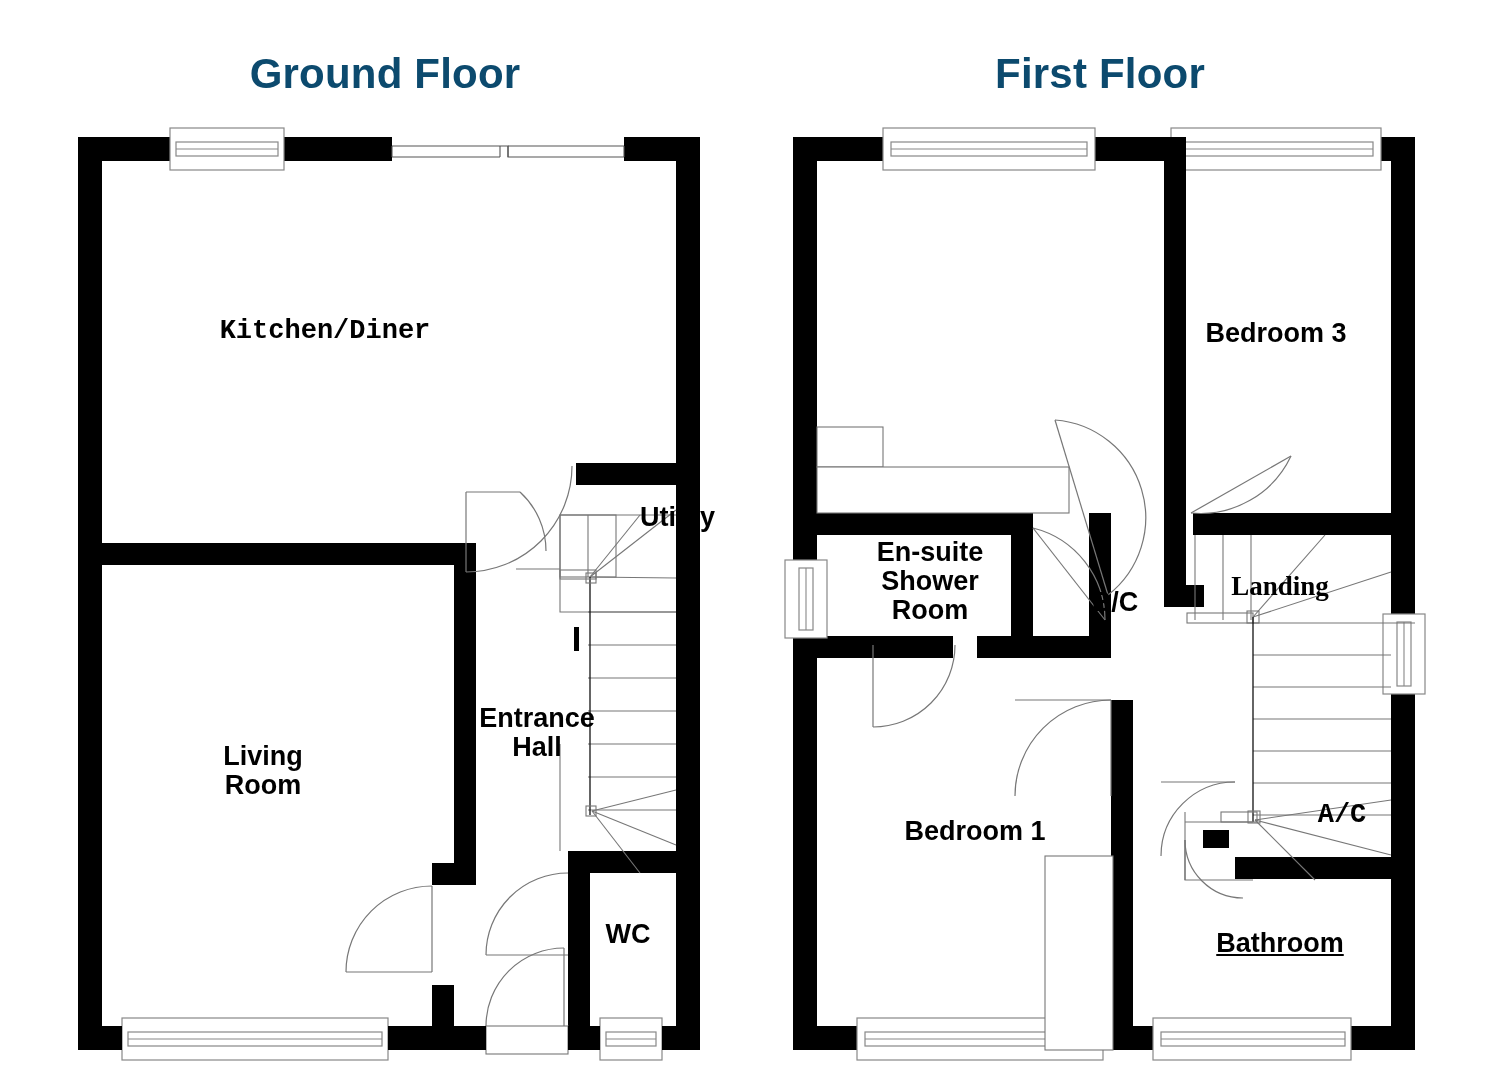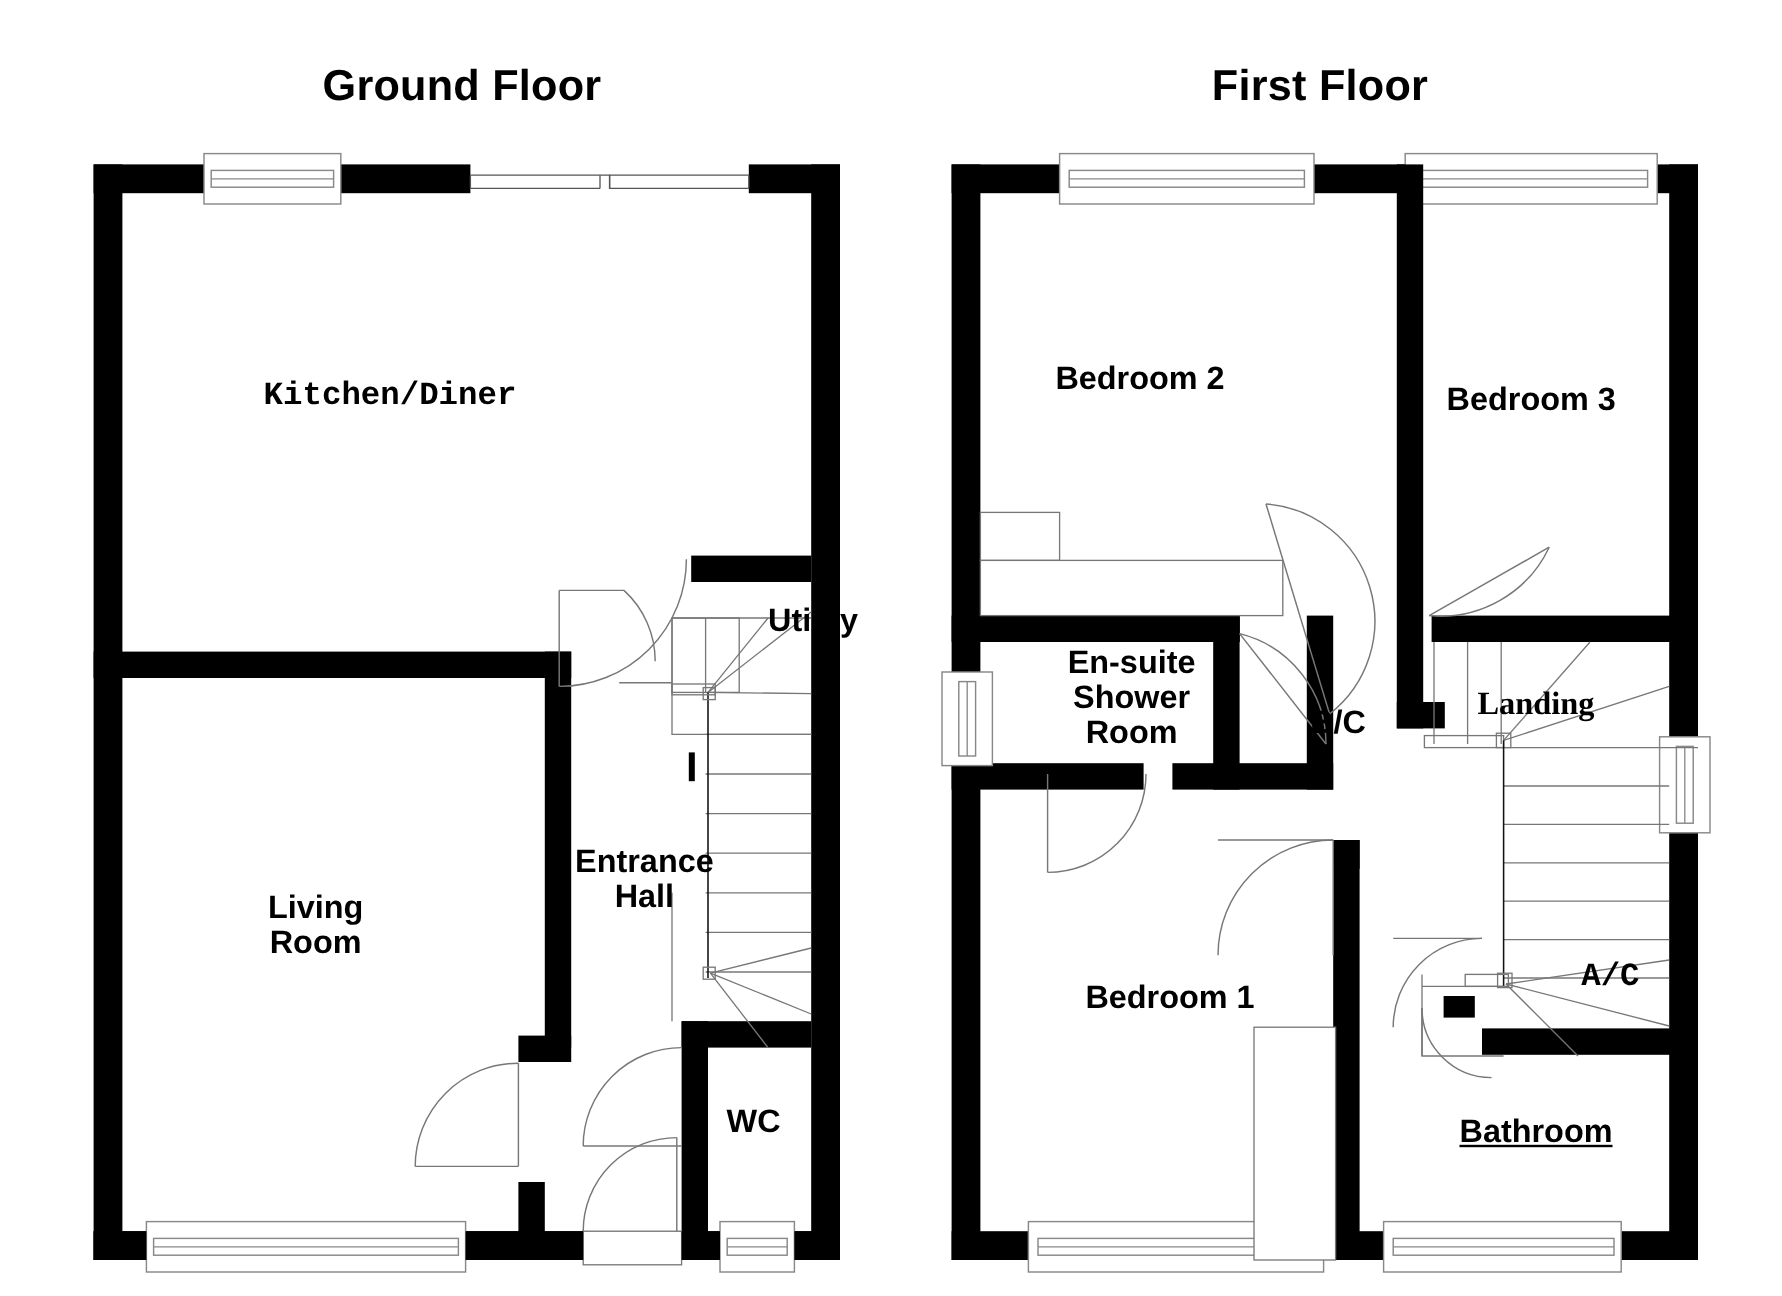--- a/index.html
+++ b/index.html
@@ -14,23 +14,23 @@
     overflow: hidden;
     position: relative;
   }
   #stage {
     position: relative;
     width: 1485px;
     height: 1080px;
   }
   .floor-title {
     position: absolute;
-    font-size: 36px;
+    font-size: 42px;
     font-weight: bold;
-    color: #000000;
+    color: #0c4a6e;
     letter-spacing: 0.2px;
     white-space: nowrap;
     text-align: center;
   }
   #gf-title { left: 0px; top: 50px; width: 770px; }
   #ff-title { left: 715px; top: 50px; width: 770px; }
 
   .room-label {
     position: absolute;
     font-size: 27px;
@@ -341,27 +341,26 @@
 
       <path class="door-arc" d="M470 840 A58 58 0 0 0 528 898"></path>
       <line class="door-leaf" x1="470" y1="840" x2="470" y2="880"></line>
     </g>
 
     <g>
       <rect class="unit" x="330" y="856" width="68" height="194"></rect>
     </g>
   </svg>
 
-  <div class="room-label" style="left:820px; top:301px; width:260px;">Bedroom 2</div>
 
   <div class="room-label" style="left:1146px; top:288px; width:260px;margin-top:31px;">Bedroom 3</div>
 
   <div class="room-label" style="left:840px; top:817px; width:270px;">Bedroom 1</div>
 
-  <div class="room-label" style="left:800px; top:538px; width:260px;padding-left:13px;">En-suite
+  <div class="room-label" style="left:800px; top:538px; width:260px;">En-suite
 Shower
 Room</div>
 
   <div class="room-label" style="left:1060px; top:588px; width:110px;">B/C</div>
 
   <div class="room-label" style="left:1180px; top:572px; width:200px;font-family:Liberation Serif, serif;">Landing</div>
 
   <div class="room-label" style="left:1272px; top:801px; width:140px;font-family:Liberation Mono, monospace;">A/C</div>
 
   <div class="room-label" style="left:1140px; top:929px; width:280px;text-decoration:underline;">Bathroom</div>

